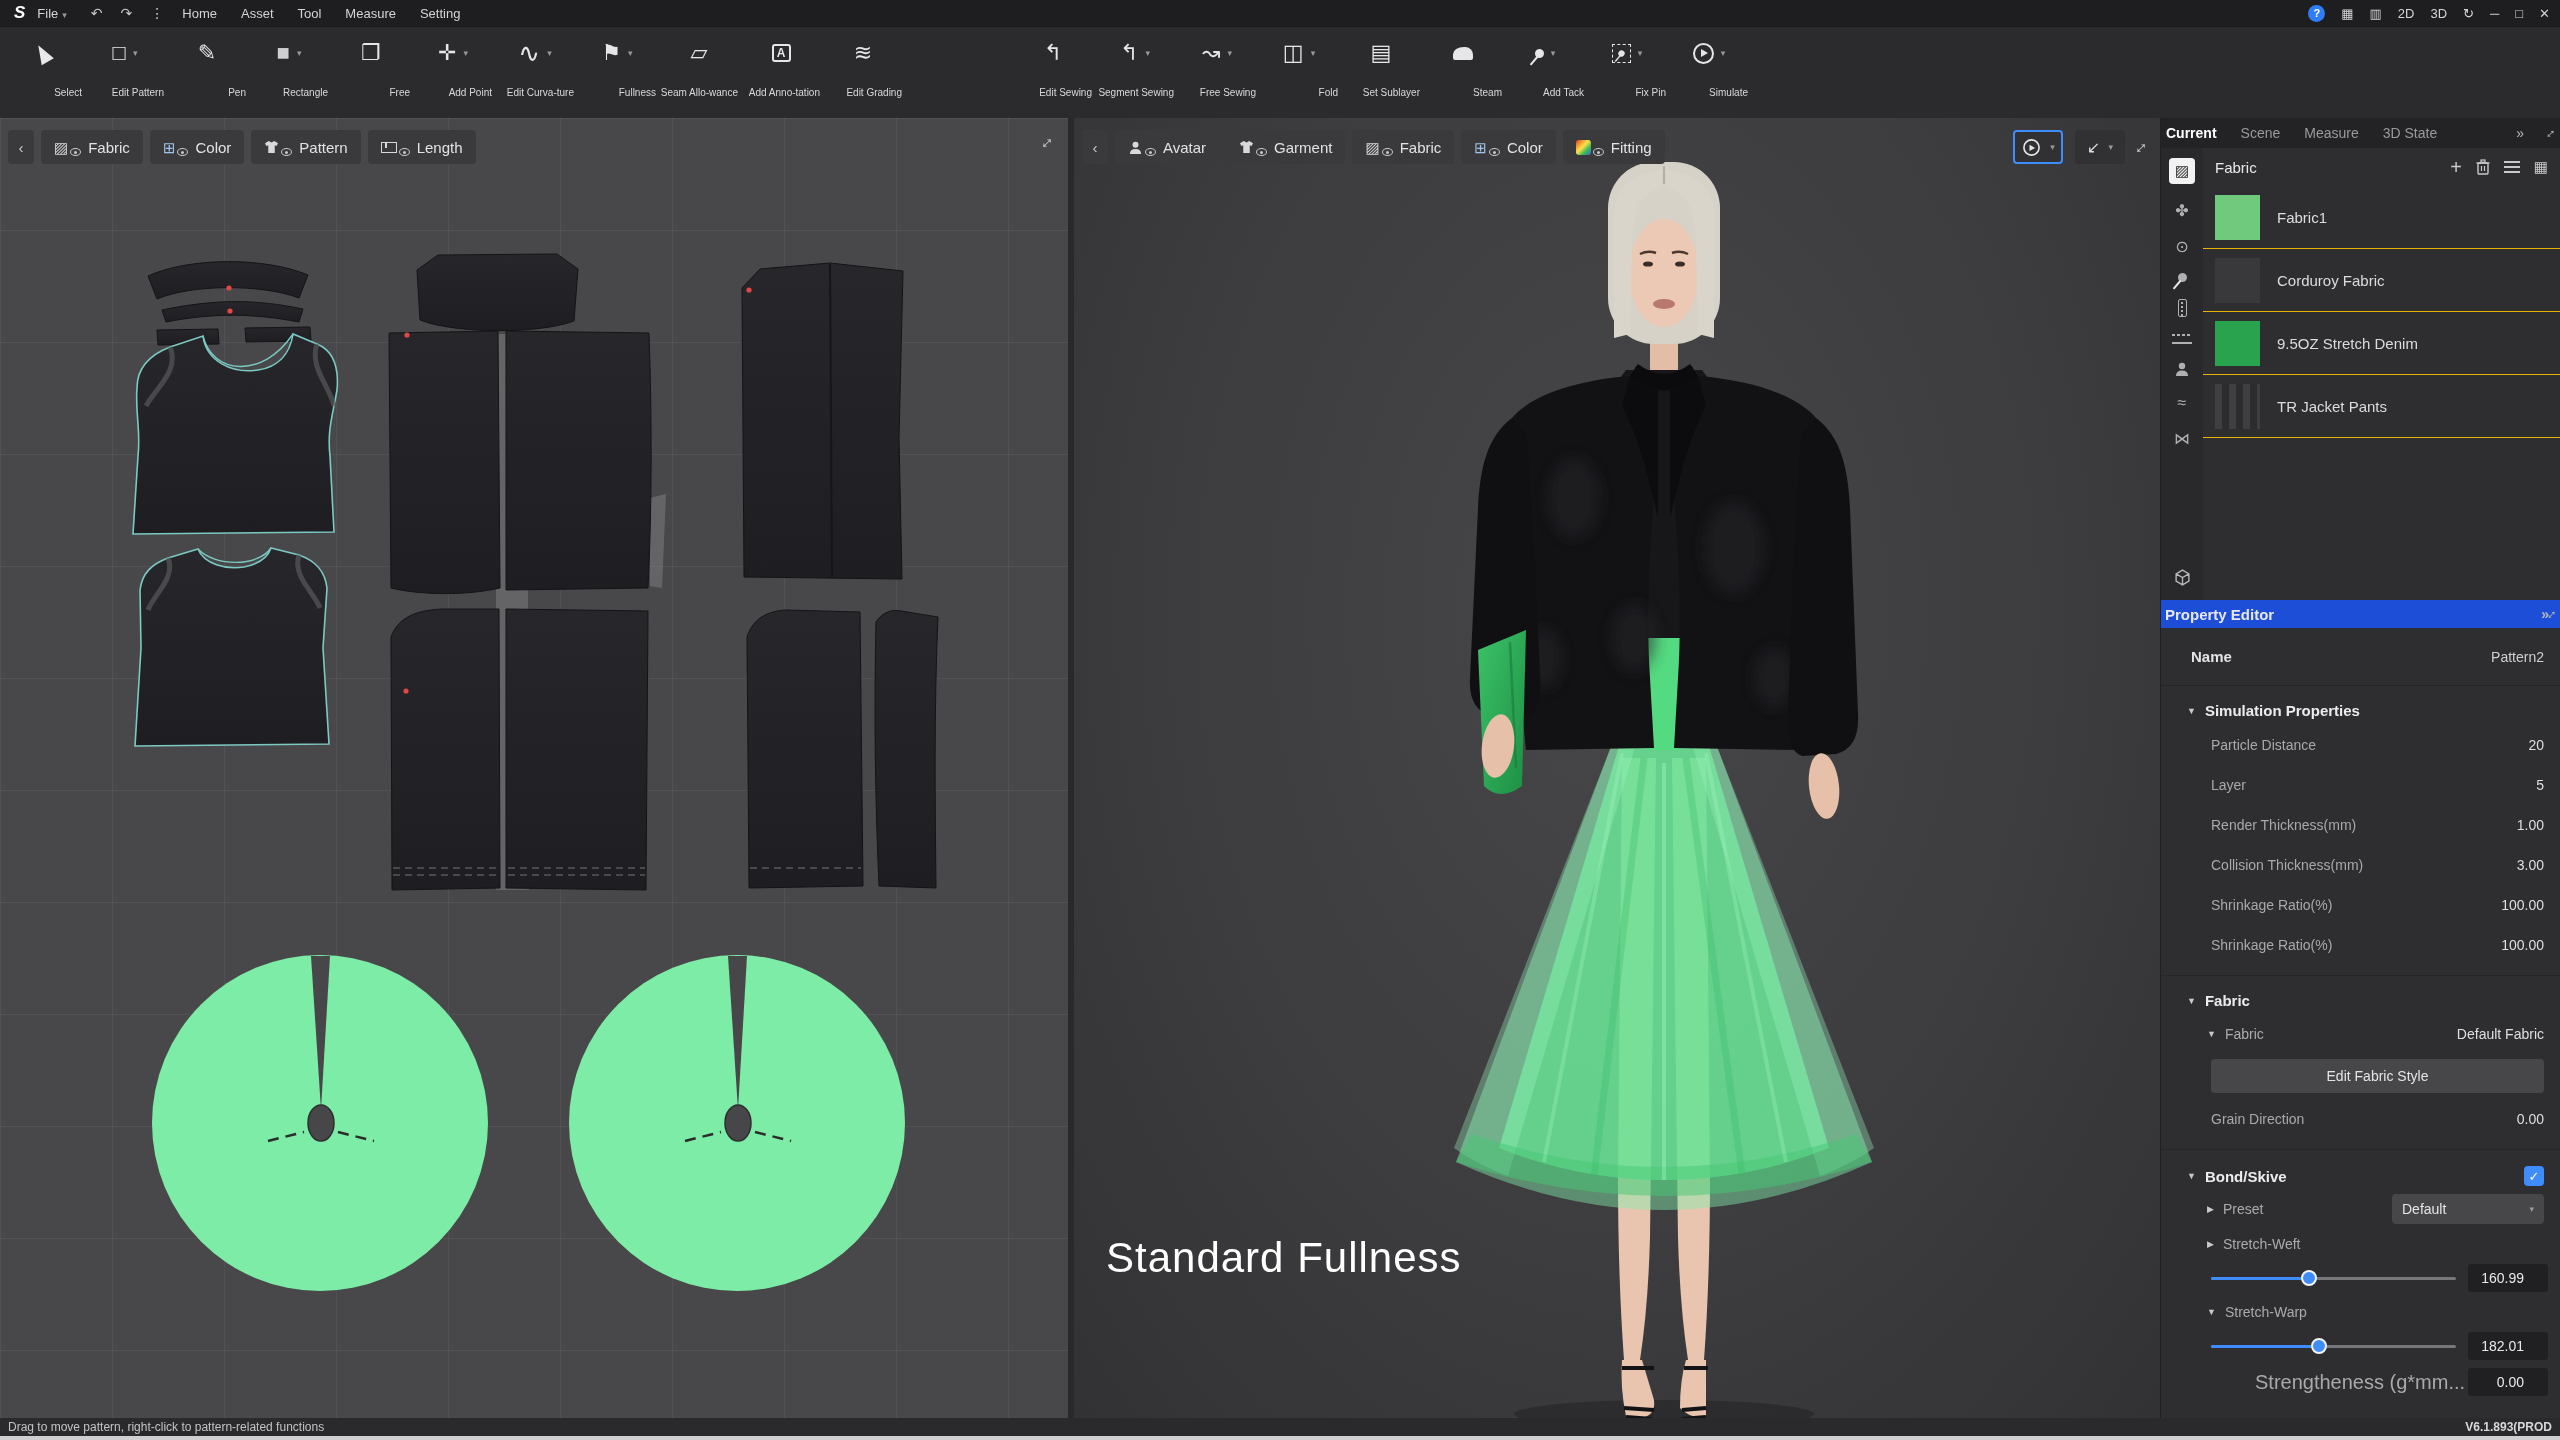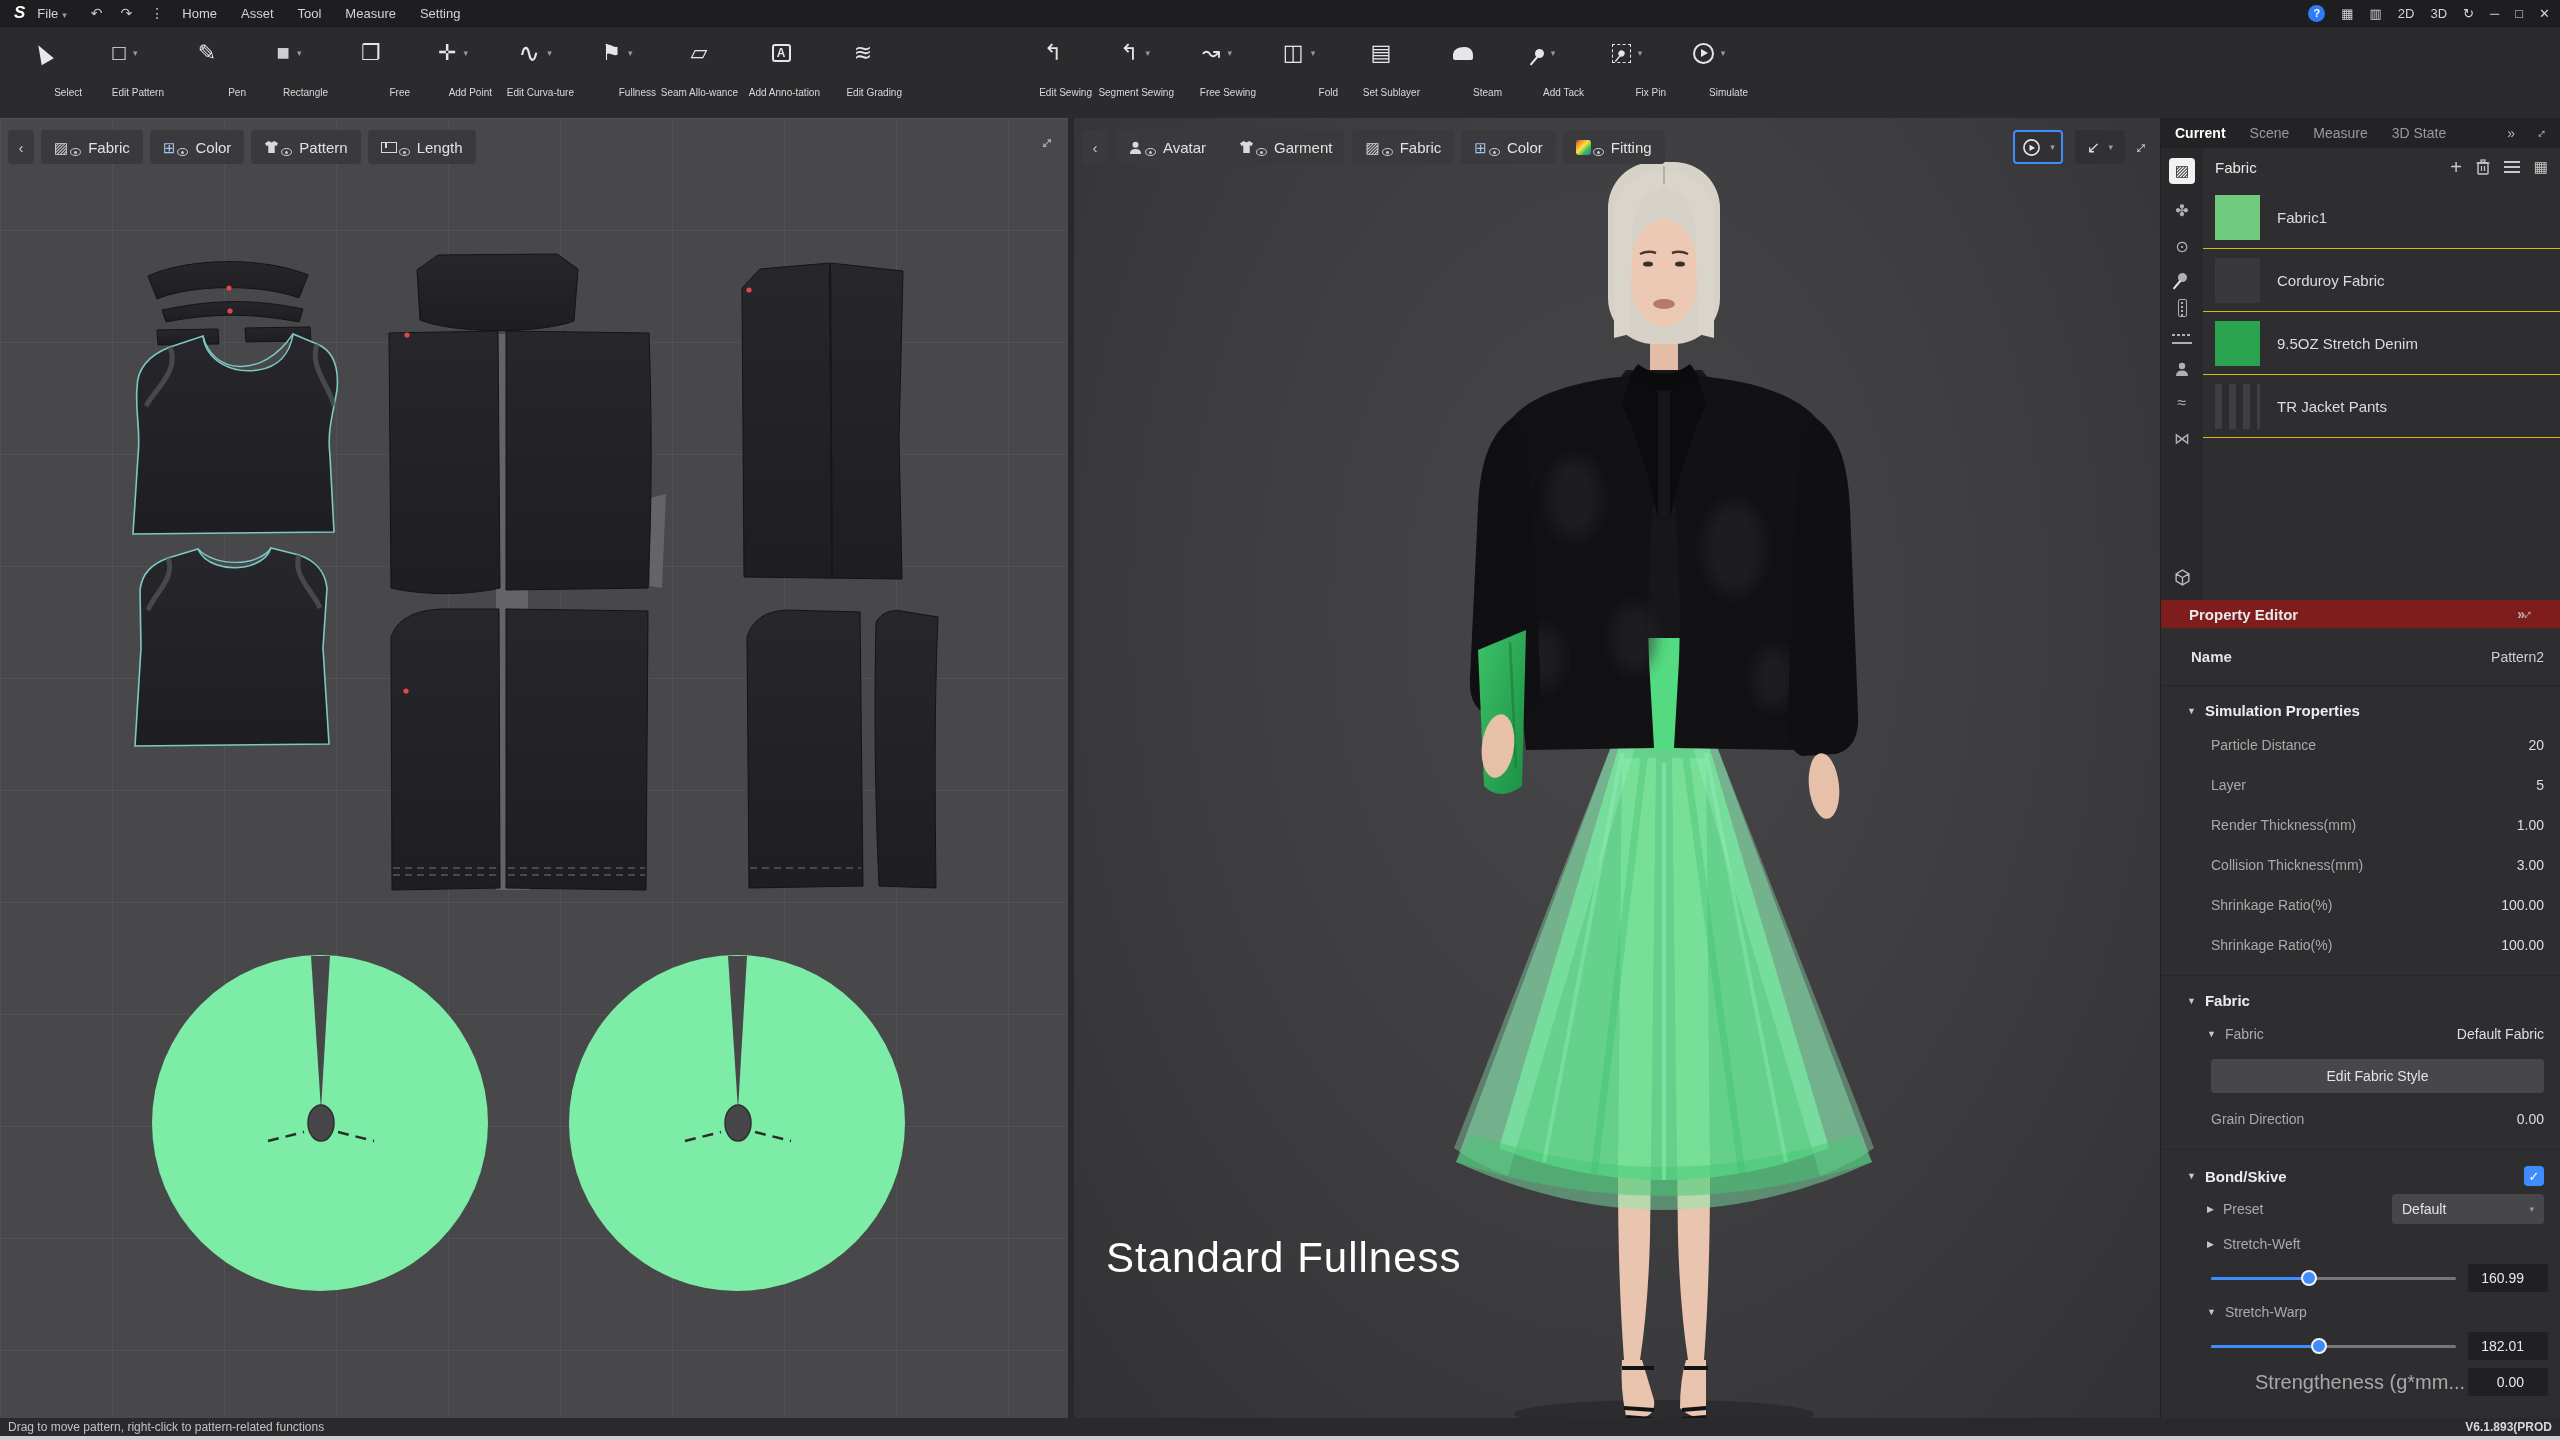--- a/index.html
+++ b/index.html
@@ -77,21 +77,21 @@
   .c3btn .i-playc { transform:scale(.8); }
   .exp3 { color:#cfcfd1; font-size:18px; transform:rotate(45deg); }
 
   .render-label { position:absolute; left:32px; top:1116px; color:#ffffff; font-size:42px;
     font-weight:500; letter-spacing:1px; z-index:4; }
 
   
   .rightpanel { width:400px; height:1300px; background:#2e2e30; border-left:1px solid #202022;
     display:flex; flex-direction:column; font-size:14px; }
   .rp-tabs { height:30px; background:#232326; display:flex; align-items:center; gap:24px;
-    padding:0 14px; color:#9a9a9c; font-size:14px; flex:0 0 auto; }
+    padding:0 5px; color:#9a9a9c; font-size:14px; flex:0 0 auto; }
   .rp-tab.active { color:#ffffff; font-weight:bold; }
   .rp-tabs .spacer { flex:1; }
   .rp-mini { color:#b8b8ba; font-size:14px; }
   .rp-mini.diag { transform:rotate(45deg); display:inline-block; }
 
   .fab-browser { height:452px; display:flex; flex:0 0 auto; }
   .strip { width:42px; background:#29292b; display:flex; flex-direction:column; align-items:center;
     padding-top:10px; gap:17px; color:#b0b0b2; font-size:16px; }
   .strip .active-sw { width:26px; height:26px; background:#f2f2f2; border-radius:4px;
     display:flex; align-items:center; justify-content:center; color:#2b2b2d; font-size:15px; }
@@ -110,21 +110,21 @@
     margin-top:-10px; }
   .fab-list { flex:1; }
   .fab-row { height:63px; display:flex; align-items:center; padding:0 12px; gap:17px;
     border-bottom:1px solid #eab308; }
   .swatch { width:45px; height:45px; flex:0 0 auto; }
   .sw0 { background:#6fca7d; } .sw1 { background:#39393c; } .sw2 { background:#2aa34f; }
   .sw3 { background:repeating-linear-gradient(90deg,#3f3f42 0 7px,#2c2c2f 7px 14px); }
   .fab-name { color:#dcdcde; font-size:15px; }
 
   .pe { flex:1; display:flex; flex-direction:column; overflow:hidden; }
-  .pe-header { height:28px; background:#7f1d1d; display:flex; align-items:center; padding:0 28px;
+  .pe-header { height:28px; background:#1d4ed8; display:flex; align-items:center; padding:0 4px;
     color:#e8e8ea; font-weight:bold; font-size:15px; flex:0 0 auto; }
   .pe-header .spacer { flex:1; }
   .pe-body { flex:1; color:#ababad; }
   .name-row { height:58px; display:flex; align-items:center; padding:0 16px 0 30px;
     border-bottom:1px solid #252527; }
   .name-row .lbl { color:#e4e4e6; font-weight:bold; font-size:15px; }
   .name-row .val { margin-left:auto; color:#cfcfd1; }
   .sec-h { display:flex; align-items:center; padding:16px 16px 6px 26px; color:#ececee;
     font-weight:bold; font-size:15px; gap:9px; }
   .tri { font-size:9px; color:#c9c9cb; }

